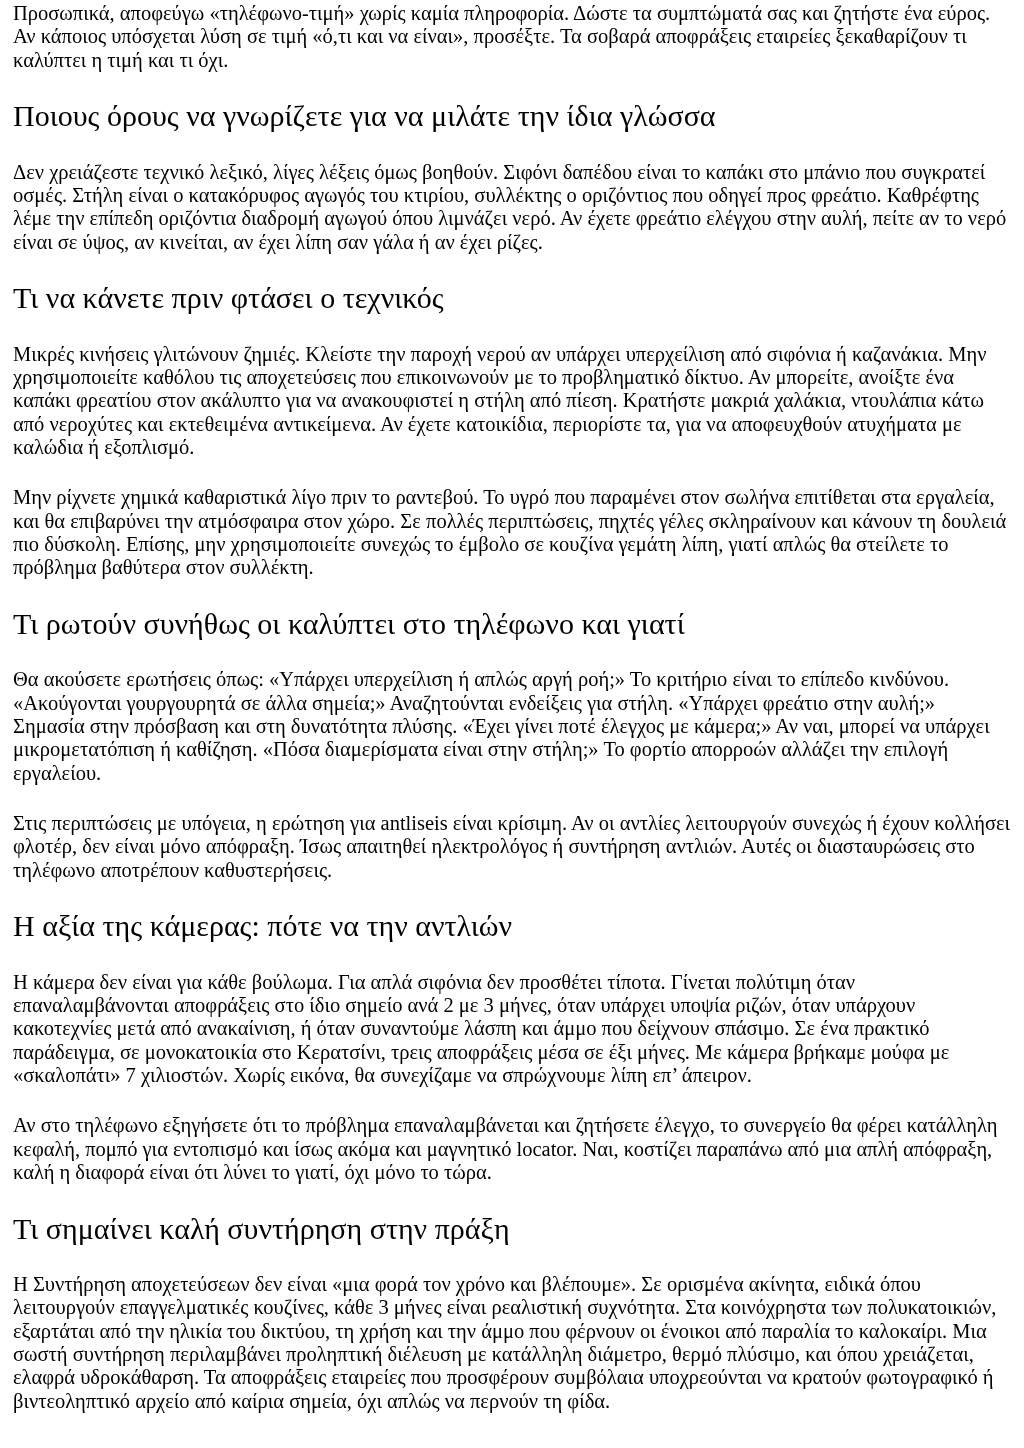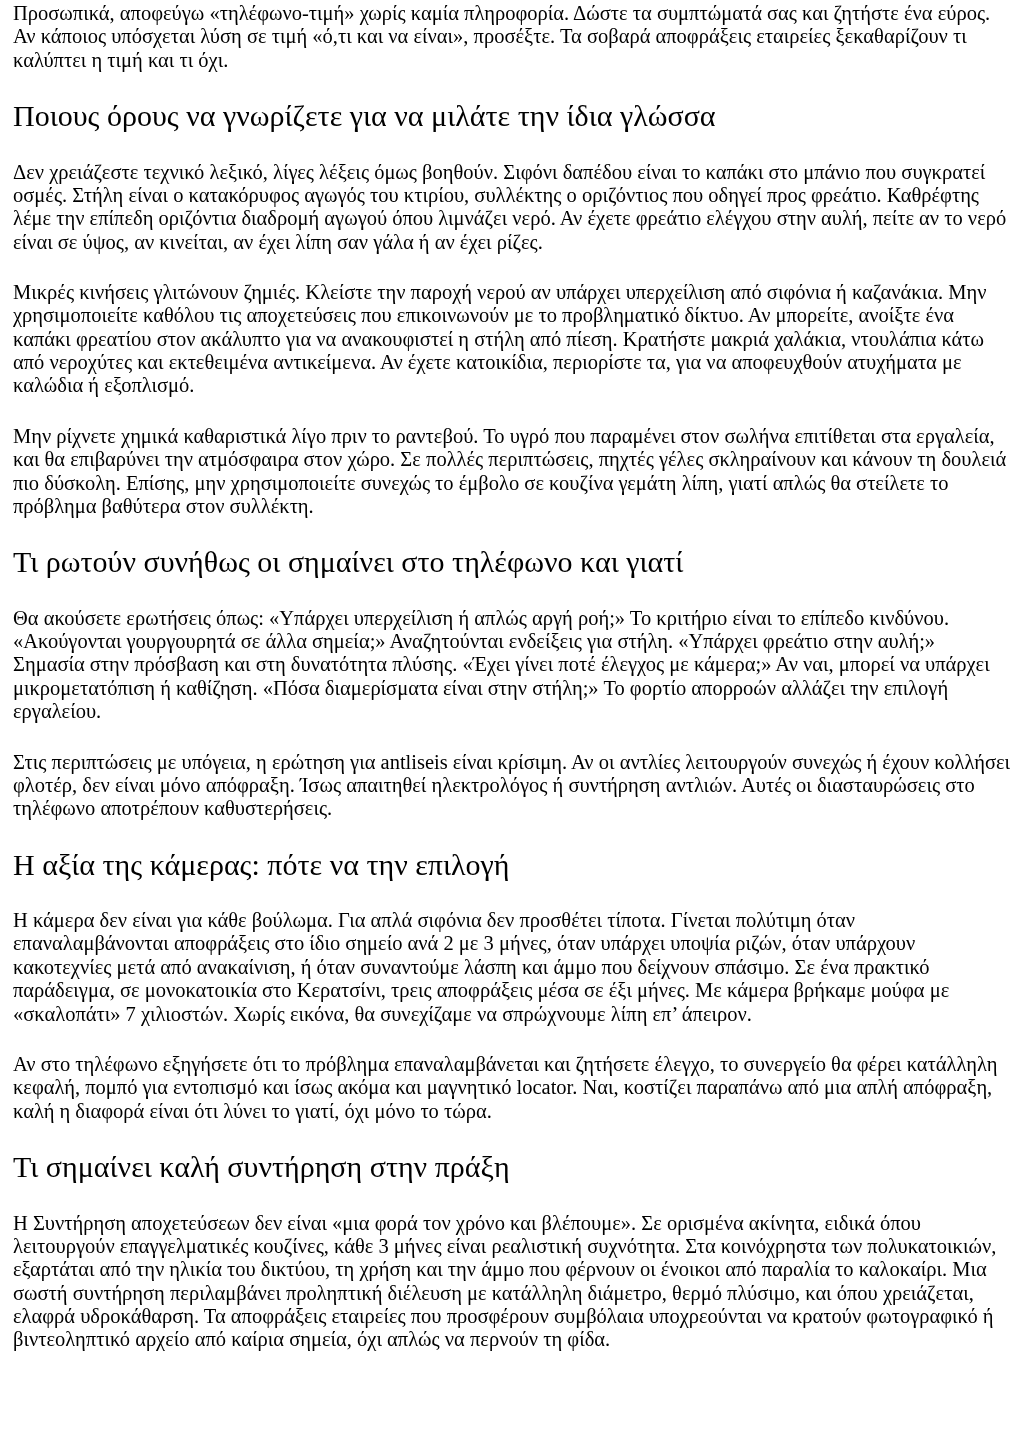--- a/index.html
+++ b/index.html
@@ -36,27 +36,28 @@
 </head>
 <body>
 
 <main class="article">
 
   <p class="first">Προσωπικά, αποφεύγω «τηλέφωνο-τιμή» χωρίς καμία πληροφορία. Δώστε τα συμπτώματά σας και ζητήστε ένα εύρος. Αν κάποιος υπόσχεται λύση σε τιμή «ό,τι και να είναι», προσέξτε. Τα σοβαρά αποφράξεις εταιρείες ξεκαθαρίζουν τι καλύπτει η τιμή και τι όχι.</p>
 
   <h2>Ποιους όρους να γνωρίζετε για να μιλάτε την ίδια γλώσσα</h2>
   <p>Δεν χρειάζεστε τεχνικό λεξικό, λίγες λέξεις όμως βοηθούν. Σιφόνι δαπέδου είναι το καπάκι στο μπάνιο που συγκρατεί οσμές. Στήλη είναι ο κατακόρυφος αγωγός του κτιρίου, συλλέκτης ο οριζόντιος που οδηγεί προς φρεάτιο. Καθρέφτης λέμε την επίπεδη οριζόντια διαδρομή αγωγού όπου λιμνάζει νερό. Αν έχετε φρεάτιο ελέγχου στην αυλή, πείτε αν το νερό είναι σε ύψος, αν κινείται, αν έχει λίπη σαν γάλα ή αν έχει ρίζες.</p>
 
+  <h2>Τι να κάνετε πριν φτάσει ο τεχνικός</h2>
   <p>Μικρές κινήσεις γλιτώνουν ζημιές. Κλείστε την παροχή νερού αν υπάρχει υπερχείλιση από σιφόνια ή καζανάκια. Μην χρησιμοποιείτε καθόλου τις αποχετεύσεις που επικοινωνούν με το προβληματικό δίκτυο. Αν μπορείτε, ανοίξτε ένα καπάκι φρεατίου στον ακάλυπτο για να ανακουφιστεί η στήλη από πίεση. Κρατήστε μακριά χαλάκια, ντουλάπια κάτω από νεροχύτες και εκτεθειμένα αντικείμενα. Αν έχετε κατοικίδια, περιορίστε τα, για να αποφευχθούν ατυχήματα με καλώδια ή εξοπλισμό.</p>
   <p>Μην ρίχνετε χημικά καθαριστικά λίγο πριν το ραντεβού. Το υγρό που παραμένει στον σωλήνα επιτίθεται στα εργαλεία, και θα επιβαρύνει την ατμόσφαιρα στον χώρο. Σε πολλές περιπτώσεις, πηχτές γέλες σκληραίνουν και κάνουν τη δουλειά πιο δύσκολη. Επίσης, μην χρησιμοποιείτε συνεχώς το έμβολο σε κουζίνα γεμάτη λίπη, γιατί απλώς θα στείλετε το πρόβλημα βαθύτερα στον συλλέκτη.</p>
 
-  <h2>Τι ρωτούν συνήθως οι σημαίνει στο τηλέφωνο και γιατί</h2>
+  <h2>Τι ρωτούν συνήθως οι καλύπτει στο τηλέφωνο και γιατί</h2>
   <p>Θα ακούσετε ερωτήσεις όπως: «Υπάρχει υπερχείλιση ή απλώς αργή ροή;» Το κριτήριο είναι το επίπεδο κινδύνου. «Ακούγονται γουργουρητά σε άλλα σημεία;» Αναζητούνται ενδείξεις για στήλη. «Υπάρχει φρεάτιο στην αυλή;» Σημασία στην πρόσβαση και στη δυνατότητα πλύσης. «Έχει γίνει ποτέ έλεγχος με κάμερα;» Αν ναι, μπορεί να υπάρχει μικρομετατόπιση ή καθίζηση. «Πόσα διαμερίσματα είναι στην στήλη;» Το φορτίο απορροών αλλάζει την επιλογή εργαλείου.</p>
   <p>Στις περιπτώσεις με υπόγεια, η ερώτηση για antliseis είναι κρίσιμη. Αν οι αντλίες λειτουργούν συνεχώς ή έχουν κολλήσει φλοτέρ, δεν είναι μόνο απόφραξη. Ίσως απαιτηθεί ηλεκτρολόγος ή συντήρηση αντλιών. Αυτές οι διασταυρώσεις στο τηλέφωνο αποτρέπουν καθυστερήσεις.</p>
 
-  <h2>Η αξία της κάμερας: πότε να την επιλογή</h2>
+  <h2>Η αξία της κάμερας: πότε να την αντλιών</h2>
   <p>Η κάμερα δεν είναι για κάθε βούλωμα. Για απλά σιφόνια δεν προσθέτει τίποτα. Γίνεται πολύτιμη όταν επαναλαμβάνονται αποφράξεις στο ίδιο σημείο ανά 2 με 3 μήνες, όταν υπάρχει υποψία ριζών, όταν υπάρχουν κακοτεχνίες μετά από ανακαίνιση, ή όταν συναντούμε λάσπη και άμμο που δείχνουν σπάσιμο. Σε ένα πρακτικό παράδειγμα, σε μονοκατοικία στο Κερατσίνι, τρεις αποφράξεις μέσα σε έξι μήνες. Με κάμερα βρήκαμε μούφα με «σκαλοπάτι» 7 χιλιοστών. Χωρίς εικόνα, θα συνεχίζαμε να σπρώχνουμε λίπη επ’ άπειρον.</p>
   <p>Αν στο τηλέφωνο εξηγήσετε ότι το πρόβλημα επαναλαμβάνεται και ζητήσετε έλεγχο, το συνεργείο θα φέρει κατάλληλη κεφαλή, πομπό για εντοπισμό και ίσως ακόμα και μαγνητικό locator. Ναι, κοστίζει παραπάνω από μια απλή απόφραξη, καλή η διαφορά είναι ότι λύνει το γιατί, όχι μόνο το τώρα.</p>
 
   <h2>Τι σημαίνει καλή συντήρηση στην πράξη</h2>
   <p>Η Συντήρηση αποχετεύσεων δεν είναι «μια φορά τον χρόνο και βλέπουμε». Σε ορισμένα ακίνητα, ειδικά όπου λειτουργούν επαγγελματικές κουζίνες, κάθε 3 μήνες είναι ρεαλιστική συχνότητα. Στα κοινόχρηστα των πολυκατοικιών, εξαρτάται από την ηλικία του δικτύου, τη χρήση και την άμμο που φέρνουν οι ένοικοι από παραλία το καλοκαίρι. Μια σωστή συντήρηση περιλαμβάνει προληπτική διέλευση με κατάλληλη διάμετρο, θερμό πλύσιμο, και όπου χρειάζεται, ελαφρά υδροκάθαρση. Τα αποφράξεις εταιρείες που προσφέρουν συμβόλαια υποχρεούνται να κρατούν φωτογραφικό ή βιντεοληπτικό αρχείο από καίρια σημεία, όχι απλώς να περνούν τη φίδα.</p>
 
 </main>
 
 </body></html>

